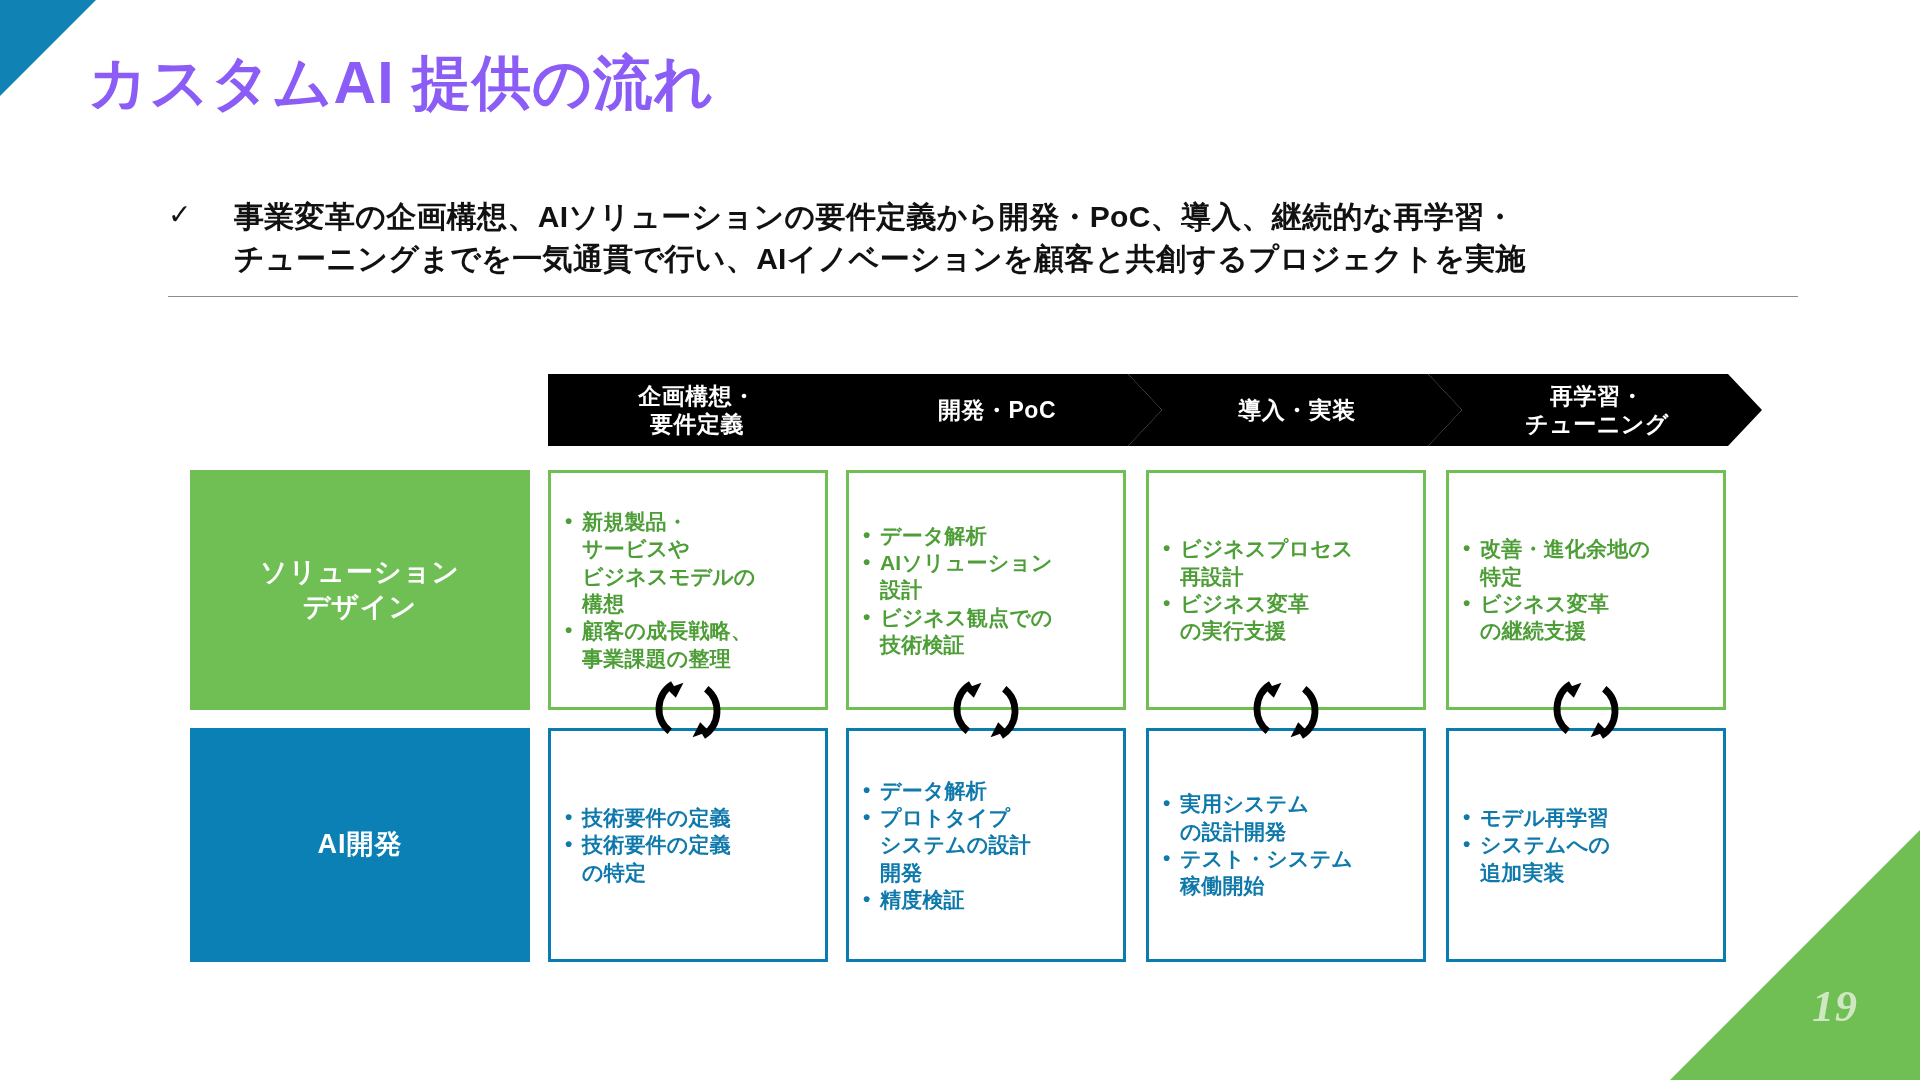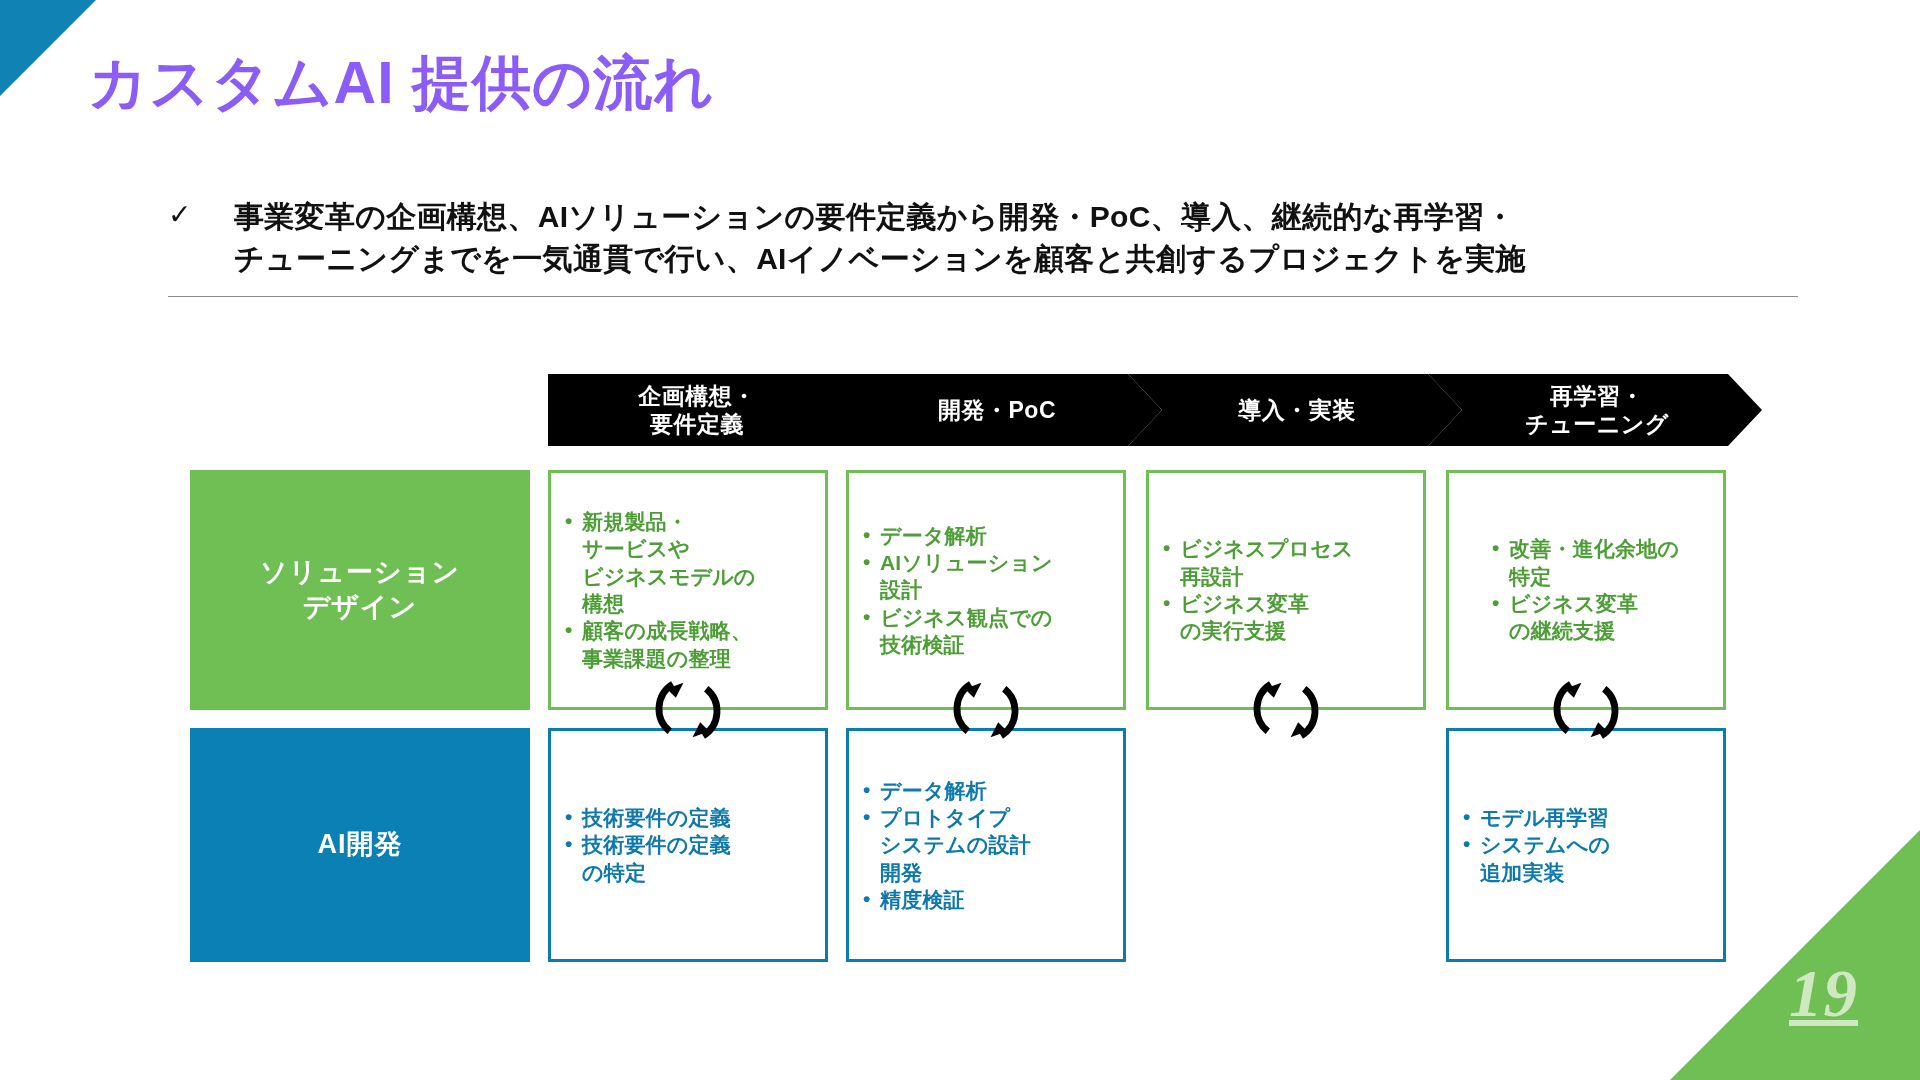--- a/index.html
+++ b/index.html
@@ -30,25 +30,24 @@
     border-bottom: 250px solid #70bf54;
     border-left: 250px solid transparent;
   }
   .page-number {
     position: absolute;
     right: 62px;
     bottom: 48px;
     font-family: "Liberation Serif", "DejaVu Serif", serif;
     font-style: italic;
     font-weight: bold;
-    font-size: 67px;
+    font-size: 44px;
     color: #cfe8c2;
     letter-spacing: 1px;
     z-index: 3;
-    text-decoration: underline;
   }
 
   
   .slide-title {
     position: absolute;
     left: 88px;
     top: 44px;
     font-size: 59px;
     font-weight: bold;
     color: #8b5cf6;
@@ -223,21 +222,21 @@
       </ul>
     </div>
     <div class="cell green" style="left: 1146px; top: 470px; width: 280px; height: 240px;">
       <ul>
         <li>ビジネスプロセス
 再設計</li>
         <li>ビジネス変革
 の実行支援</li>
       </ul>
     </div>
-    <div class="cell green" style="left: 1446px; top: 470px; width: 280px; height: 240px; padding-left: 29px;">
+    <div class="cell green" style="left: 1446px; top: 470px; width: 280px; height: 240px;">
       <ul>
         <li>改善・進化余地の
 特定</li>
         <li>ビジネス変革
 の継続支援</li>
       </ul>
     </div>
     <div class="rowlabel blue" style="left: 190px; top: 728px; width: 340px; height: 234px; white-space: pre-line;">AI開発</div>
     <div class="cell blue" style="left: 548px; top: 728px; width: 280px; height: 234px;">
       <ul>
@@ -246,20 +245,28 @@
 の特定</li>
       </ul>
     </div>
     <div class="cell blue" style="left: 846px; top: 728px; width: 280px; height: 234px;">
       <ul>
         <li>データ解析</li>
         <li>プロトタイプ
 システムの設計
 開発</li>
         <li>精度検証</li>
+      </ul>
+    </div>
+    <div class="cell blue" style="left: 1146px; top: 728px; width: 280px; height: 234px;">
+      <ul>
+        <li>実用システム
+の設計開発</li>
+        <li>テスト・システム
+稼働開始</li>
       </ul>
     </div>
     <div class="cell blue" style="left: 1446px; top: 728px; width: 280px; height: 234px;">
       <ul>
         <li>モデル再学習</li>
         <li>システムへの
 追加実装</li>
       </ul>
     </div>
     <div class="cycle-icon" style="left: 650px; top: 672px;"><svg viewBox="0 0 100 100" width="76" height="76">

